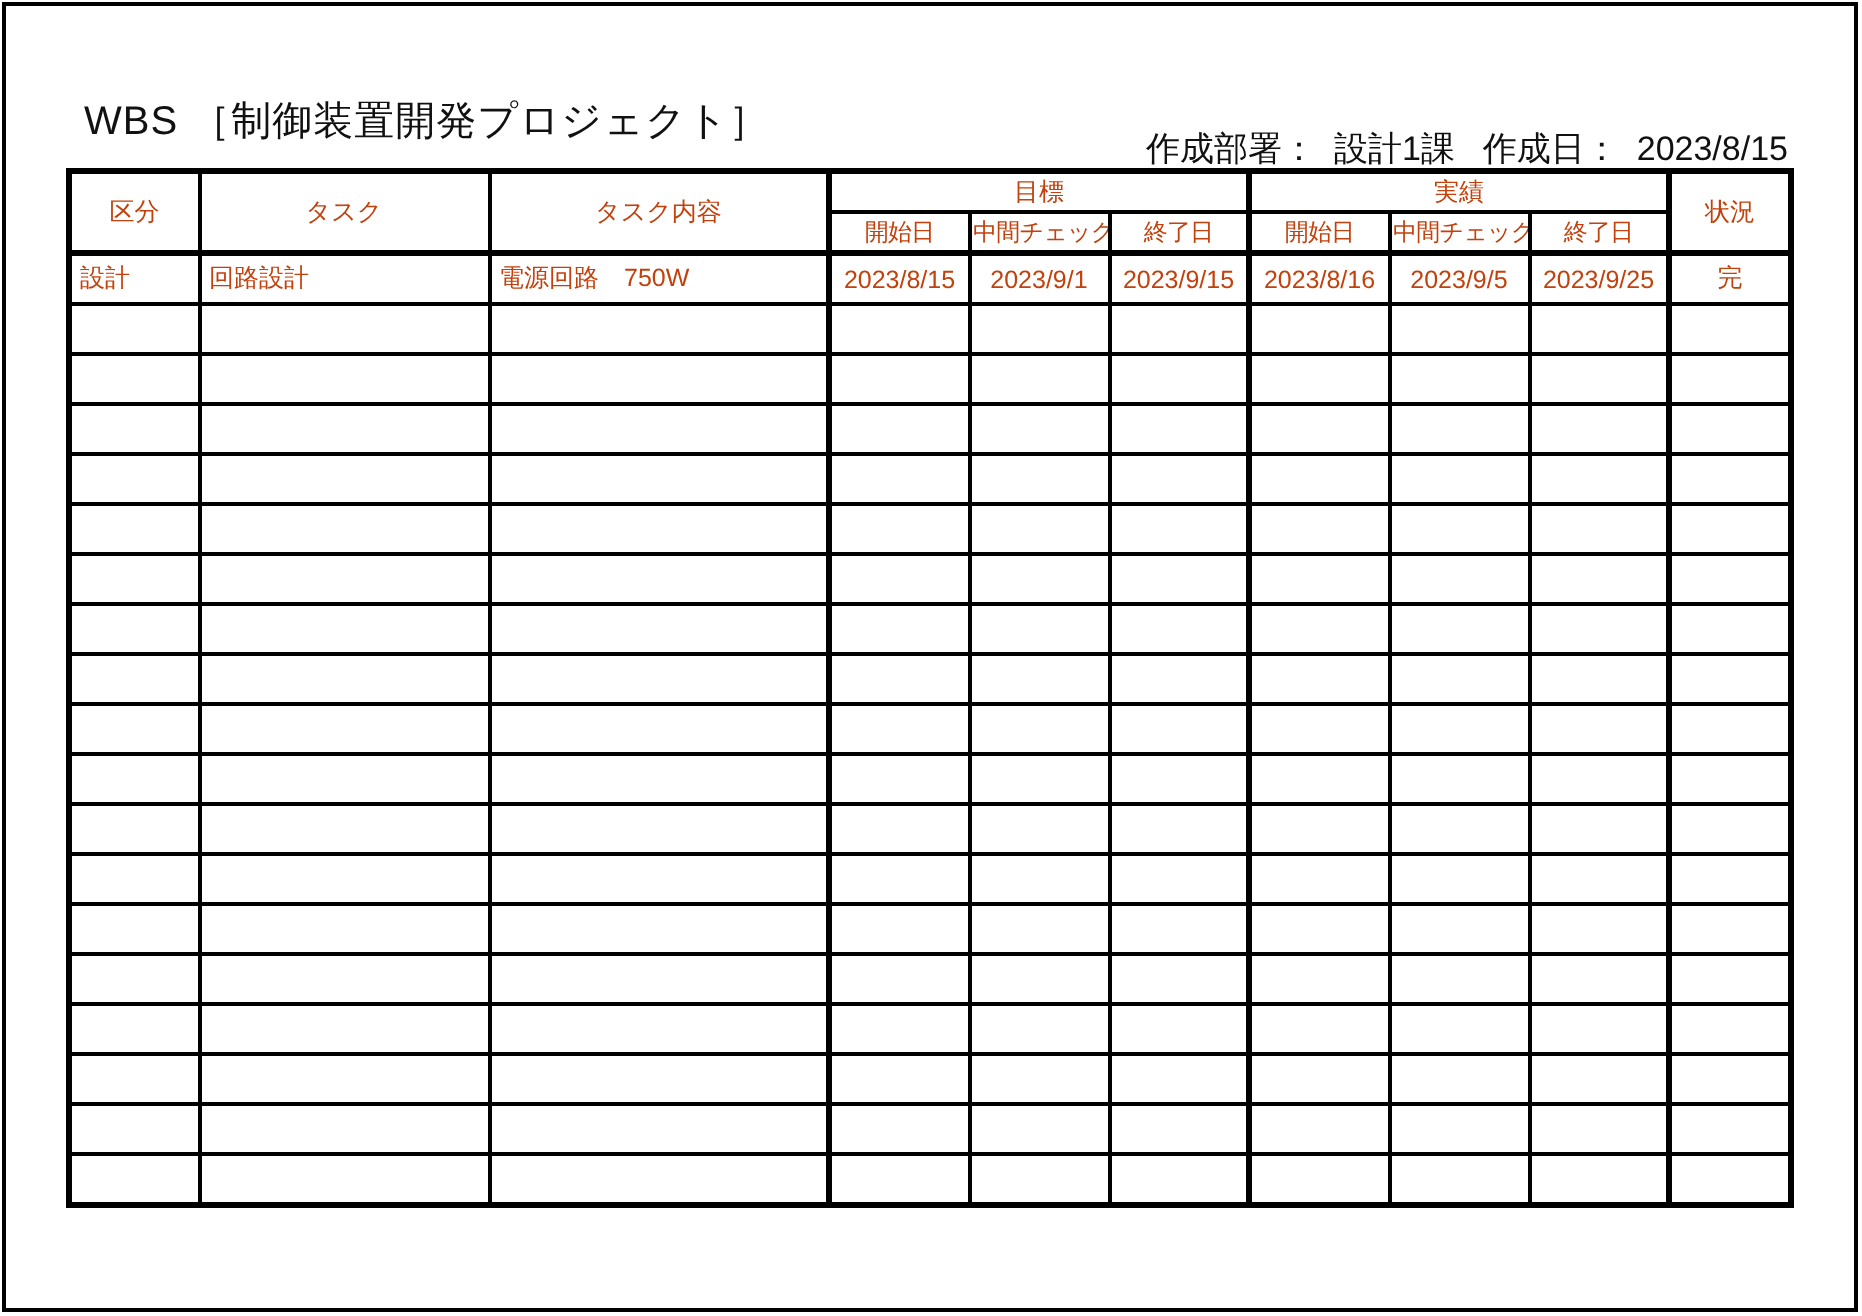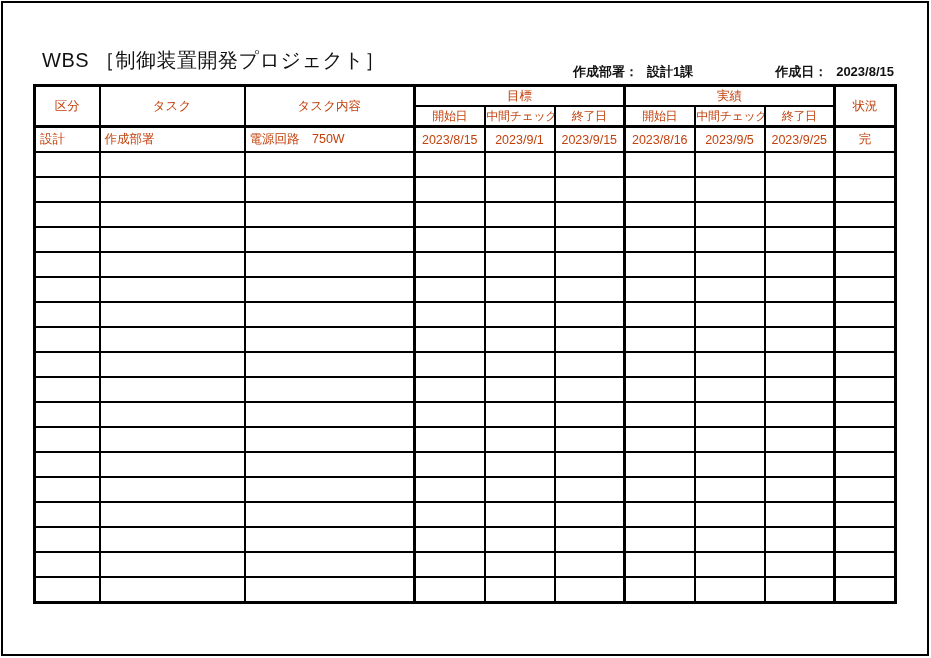--- a/index.html
+++ b/index.html
@@ -25,23 +25,22 @@
     position: absolute;
     left: 42px;
     top: 47px;
     font-size: 20px;
     letter-spacing: 0.5px;
     white-space: nowrap;
   }
   .meta {
     position: absolute;
     top: 63px;
-    font-size: 13px;
+    font-size: 17px;
     white-space: nowrap;
-    font-weight: bold;
   }
   .meta-dept { left: 573px; }
   .meta-date { right: 37px; }
   .meta .val { margin-left: 9px; }
 
   table.wbs {
     position: absolute;
     left: 33px;
     top: 84px;
     width: 861px;
@@ -120,21 +119,21 @@
       <th>中間チェック</th>
       <th>終了日</th>
       <th class="bl3">開始日</th>
       <th>中間チェック</th>
       <th>終了日</th>
     </tr>
   </thead>
   <tbody>
     <tr>
       <td class="tl">設計</td>
-      <td class="tl">作成部署</td>
+      <td class="tl">回路設計</td>
       <td class="tl">電源回路　750W</td>
       <td class="trt bl3">2023/8/15</td>
       <td class="trt">2023/9/1</td>
       <td class="trt">2023/9/15</td>
       <td class="trt bl3">2023/8/16</td>
       <td class="trt">2023/9/5</td>
       <td class="trt">2023/9/25</td>
       <td class="tc bl3">完</td>
     </tr>
   <tr>

